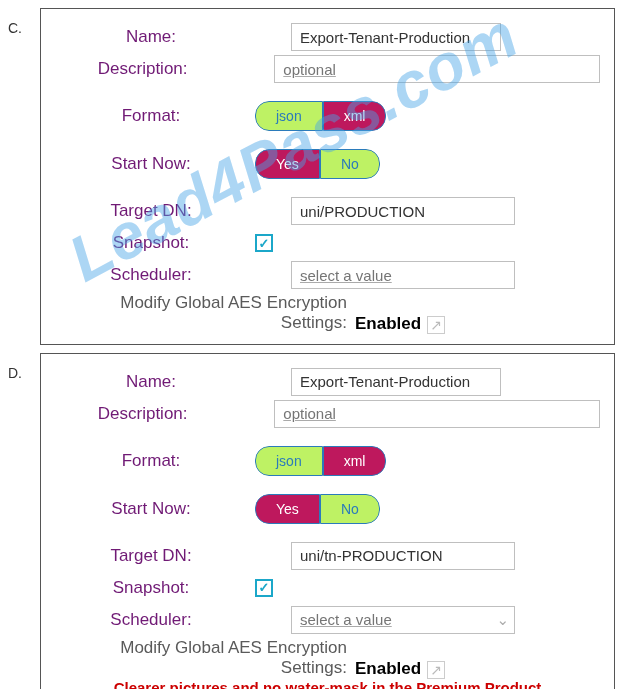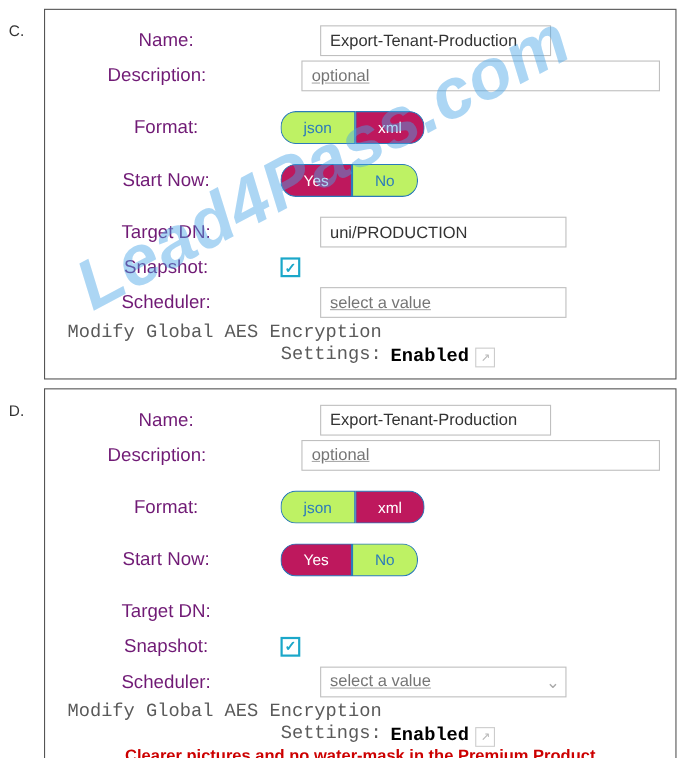--- a/index.html
+++ b/index.html
@@ -17,21 +17,21 @@
     .med { width: 210px; }
     .toggle { display: flex; border-radius: 14px; overflow: hidden; height: 30px; }
     .toggle .seg { padding: 0 20px; display: flex; align-items: center; justify-content: center; font-size: 14px; min-width: 60px; cursor: pointer; }
     .seg-off { background: #bef264; border: 1px solid #2b7bbb; color: #2b7bbb; }
     .seg-on { background: #be185d; color: #fff; border: 1px solid #2b7bbb; }
     .seg-left { border-radius: 14px 0 0 14px; }
     .seg-right { border-radius: 0 14px 14px 0; }
     .checkbox { width: 18px; height: 18px; border: 2px solid #1ba7c9; display: inline-flex; align-items: center; justify-content: center; color: #1ba7c9; font-size: 13px; font-weight: bold; cursor: pointer; }
     .select-wrap { position: relative; }
     .select-caret { position: absolute; right: 6px; top: 50%; transform: translateY(-50%); color: #aaa; pointer-events: none; }
-    .aes-row { display: flex; align-items: flex-start; margin-top: 4px; font-family: Liberation Mono, monospace; }
+    .aes-row { display: flex; align-items: flex-start; margin-top: 4px; }
     .aes-label { width: 300px; text-align: right; padding-right: 8px; color: #5a5a5a; font-size: 17px; line-height: 1.2; }
     .aes-val { font-weight: bold; color: #000; font-size: 17px; align-self: flex-end; margin-top: 10px; }
     .ext-icon { margin-left: 6px; color: #bbb; font-size: 14px; border: 1px solid #ccc; width: 18px; height: 18px; display: inline-flex; align-items:center; justify-content:center; align-self: flex-end; }
     .watermark { position: absolute; top: 110px; left: 45px; font-size: 64px; color: rgba(70,165,230,0.45); font-weight: bold; transform: rotate(-28deg); font-style: italic; pointer-events: none; user-select: none; letter-spacing: 1px; z-index: 5; }
     .promo { color: #c00; text-decoration: underline; font-weight: bold; font-size: 15px; position: absolute; bottom: 3px; left: 30px; right: 30px; text-align: center; background: #fff; }
     .option-wrap.d .panel { padding-bottom: 20px; }
   </style>
 </head>
 <body>
 
@@ -130,20 +130,21 @@
       <div class="toggle">
         <div class="seg seg-on seg-left">Yes</div>
         <div class="seg seg-off seg-right">No</div>
       </div>
     </div>
 
     <div class="row-gap"></div>
 
     <div class="row">
       <div class="label">Target DN:</div>
+      <input class="text-input narrow" value="uni/tn-PRODUCTION" style="">
     </div>
 
     <div class="row">
       <div class="label">Snapshot:</div>
       <div class="checkbox">✓</div>
     </div>
 
     <div class="row">
       <div class="label">Scheduler:</div>
       <div class="select-wrap">

